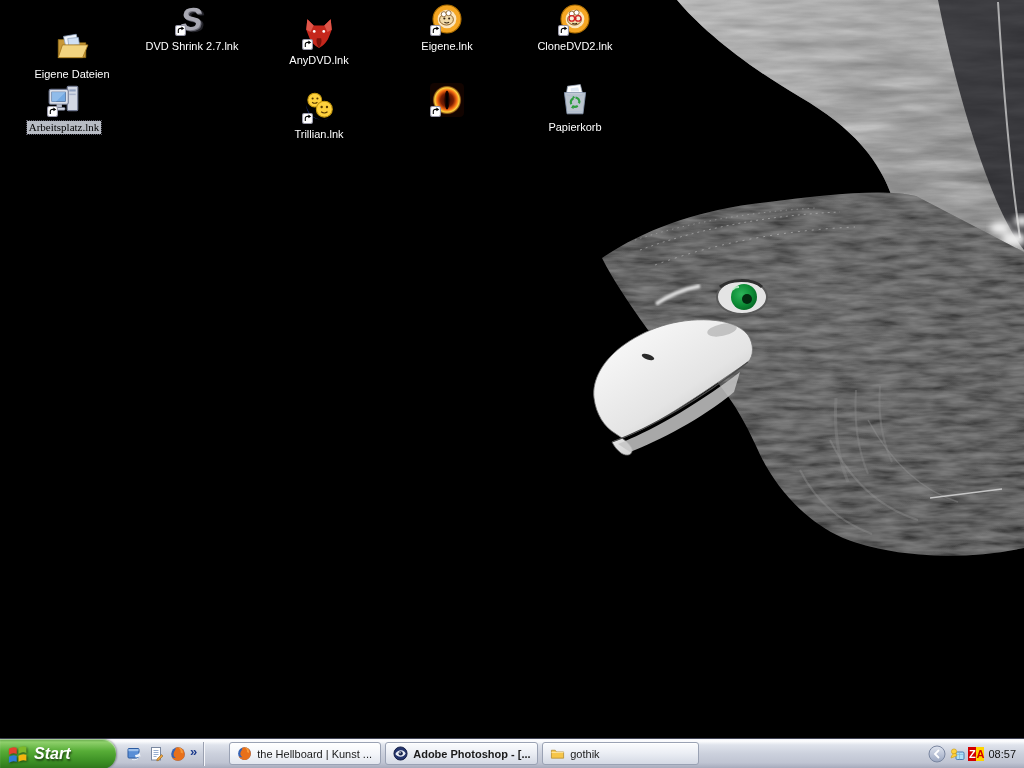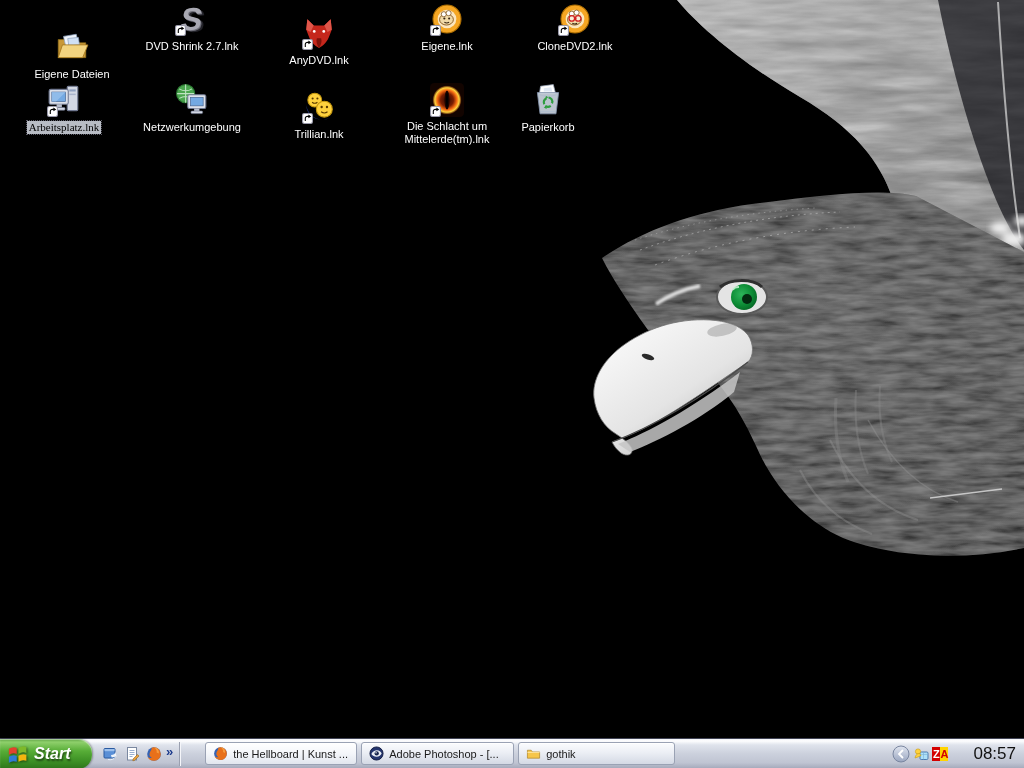--- a/index.html
+++ b/index.html
@@ -14,21 +14,21 @@
   .dicon-img svg{width:34px;height:34px;display:block;}
   .lnk-badge{position:absolute;left:0px;bottom:0px;width:11px;height:11px;}
   .lnk-badge svg{width:11px;height:11px;display:block;}
   .dlabel{display:inline-block;margin-top:3px;padding:0 2px;font-size:11px;line-height:13px;
     color:#fff;text-shadow:1px 1px 0 #000,0 0 3px #000;max-width:118px;}
   .dlabel.sel{background:#b8bcc4;color:#000;text-shadow:none;outline:1px dotted #5a5a66;}
   
   .taskbar{position:absolute;left:0;bottom:0;width:1024px;height:30px;display:flex;align-items:center;
     background:linear-gradient(180deg,#f2f4f8 0px,#fdfdfe 2px,#dfe3ec 6px,#ccd1dd 50%,#bfc4d2 82%,#a6abbc 100%);
     border-top:1px solid #404354;box-sizing:border-box;}
-  .start-btn{flex:0 0 auto;width:92px;height:30px;display:flex;align-items:center;gap:5px;padding-left:8px;box-sizing:border-box;
+  .start-btn{flex:0 0 auto;width:116px;height:30px;display:flex;align-items:center;gap:5px;padding-left:8px;box-sizing:border-box;
     background:linear-gradient(180deg,#4f9a33 0%,#8fd06c 10%,#57ad37 40%,#3c8f24 75%,#2d741a 100%);
     border-radius:0 14px 14px 0;box-shadow:inset 0 1px 1px rgba(255,255,255,.5),1px 0 2px rgba(0,0,0,.35);cursor:pointer;}
   .start-flag{width:21px;height:20px;filter:drop-shadow(1px 1px 1px rgba(0,0,0,.5));}
   .start-txt{color:#fff;font-size:16px;font-weight:bold;font-style:italic;text-shadow:1px 2px 2px rgba(0,0,0,.55);padding-right:6px;}
   .ql{display:flex;align-items:center;gap:2px;margin-left:8px;}
   .ql-btn{width:20px;height:22px;display:flex;align-items:center;justify-content:center;border-radius:2px;cursor:pointer;}
   .ql-btn svg{width:16px;height:16px;}
   .ql-chevron{font-size:13px;font-weight:bold;color:#1c3a8c;padding:0 3px 4px 2px;cursor:pointer;}
   .tb-divider{width:1px;height:24px;background:#9aa0b0;border-right:1px solid #f5f6fa;margin:0 3px;}
   .tasks{display:flex;align-items:center;gap:4px;padding-left:21px;}
@@ -39,21 +39,21 @@
   .task-label{font-size:11px;color:#1a1a1a;white-space:nowrap;overflow:hidden;}
   .tray{margin-left:auto;display:flex;align-items:center;gap:3px;padding-right:8px;}
   .tray-chevron{width:18px;height:18px;cursor:pointer;}
   .tray-chevron svg{width:18px;height:18px;display:block;}
   .tray-ico{width:16px;height:16px;cursor:pointer;}
   .tray-ico svg{width:16px;height:16px;display:block;}
   .za{display:flex;cursor:pointer;}
   .za span{display:block;width:8px;height:14px;font-size:11px;line-height:14px;font-weight:bold;text-align:center;}
   .za-z{background:#d40000;color:#fff;}
   .za-a{background:#ffd400;color:#d40000;}
-  .clock{font-size:17px;color:#111;margin-left:22px;text-align:right;}
+  .clock{font-size:11px;color:#111;margin-left:1px;text-align:right;}
 </style>
 </head>
 <body>
 
 <div class="screen">
 
   <svg class="wallpaper" width="1024" height="738" viewBox="0 0 1024 738" aria-hidden="true">
     <defs>
       <linearGradient id="wgrad" x1="0" y1="0" x2="1" y2="1">
         <stop offset="0" stop-color="#c2c2c2"></stop>
@@ -269,33 +269,20 @@
           <span class="lnk-badge">
             <svg viewBox="0 0 10 10">
               <rect x=".5" y=".5" width="9" height="9" rx="1.5" fill="#fff" stroke="#99a"></rect>
               <path d="M3 7.2V4.8C3 3.7 3.8 3.1 5 3.1h1.6" fill="none" stroke="#000"></path>
               <path d="M5.8 1.4L8.4 3.1 5.8 4.8z" fill="#000"></path>
             </svg>
           </span>
         </div>
         <div><span class="dlabel sel">Arbeitsplatz.lnk</span></div>
       </div>
-      <div class="dicon" style="left: 130px; top: 81px;">
-        <div class="dicon-img">
-          <svg viewBox="0 0 32 32">
-            <circle cx="10" cy="10" r="8.5" fill="#4aa54e" stroke="#2c7a33"></circle>
-            <path d="M2 10h16M10 1.5v17M4 5.5c4 2.5 8 2.5 12 0M4 14.5c4-2.5 8-2.5 12 0" stroke="#bfe3c2" fill="none"></path>
-            <rect x="12" y="11" width="17" height="13" rx="1.5" fill="#dde1ea" stroke="#707890"></rect>
-            <rect x="14.5" y="13.5" width="12" height="8" fill="#74a9e2" stroke="#46618c" stroke-width=".6"></rect>
-            <rect x="18" y="24" width="5" height="2.4" fill="#b9bfce"></rect>
-            <rect x="15" y="26.4" width="11" height="2.4" rx="1" fill="#d3d8e4" stroke="#707890" stroke-width=".6"></rect>
-          </svg>
-        </div>
-        <div><span class="dlabel">Netzwerkumgebung</span></div>
-      </div>
       <div class="dicon" style="left: 257px; top: 88px;">
         <div class="dicon-img">
           <svg viewBox="0 0 32 32">
             <path d="M4 14c0 10 10 17 23 12C16 31 6 25 4 14z" fill="#1c2f6e"></path>
             <circle cx="12" cy="9.5" r="6.5" fill="#ffd23e" stroke="#c89a10"></circle>
             <circle cx="10" cy="8" r="1" fill="#5a3a00"></circle>
             <circle cx="14.5" cy="8" r="1" fill="#5a3a00"></circle>
             <path d="M9.5 11.5q2.5 2 5 0" stroke="#5a3a00" fill="none"></path>
             <circle cx="21" cy="18" r="7.5" fill="#ffd23e" stroke="#c89a10"></circle>
             <circle cx="18.5" cy="16" r="1.1" fill="#5a3a00"></circle>
@@ -330,23 +317,22 @@
             <ellipse cx="16" cy="16" rx="1" ry="7.5" fill="#000"></ellipse>
           </svg>
           <span class="lnk-badge">
             <svg viewBox="0 0 10 10">
               <rect x=".5" y=".5" width="9" height="9" rx="1.5" fill="#fff" stroke="#99a"></rect>
               <path d="M3 7.2V4.8C3 3.7 3.8 3.1 5 3.1h1.6" fill="none" stroke="#000"></path>
               <path d="M5.8 1.4L8.4 3.1 5.8 4.8z" fill="#000"></path>
             </svg>
           </span>
         </div>
-        <div><span class="dlabel">Die Schlacht um Mittelerde(tm).lnk</span></div>
-      </div>
-      <div class="dicon" style="left: 486px; top: 81px;">
+      </div>
+      <div class="dicon" style="left: 513px; top: 81px;">
         <div class="dicon-img">
           <svg viewBox="0 0 32 32">
             <path d="M9 3l12-1.5 2 8H8z" fill="#fff" stroke="#98a4b8" stroke-width=".7"></path>
             <path d="M12 5l7-1 1 4h-8z" fill="#dfe8f4"></path>
             <path d="M6 9h20l-2.5 20h-15z" fill="#dce6f2" fill-opacity=".85" stroke="#8494ac" stroke-width=".8"></path>
             <path d="M8 11c5 2 11 2 16 0M9.5 27h13" stroke="#aebccf" fill="none" stroke-width=".8"></path>
             <g stroke="#2f9e3f" stroke-width="2" fill="none">
               <path d="M12.5 20a4.5 4.5 0 0 1 2-5.6"></path>
               <path d="M16.5 13.6a4.5 4.5 0 0 1 3.6 4.6"></path>
               <path d="M18.6 21.5a4.5 4.5 0 0 1-5.2 0"></path>
@@ -404,21 +390,21 @@
         <div class="task-btn active" style="width: 152px;">
           <span style="display: flex;">
             <svg viewBox="0 0 16 16">
               <circle cx="8" cy="8" r="6.8" fill="#3563b4"></circle>
               <path d="M8 1.2a6.8 6.8 0 0 1 6.8 6.8 6.8 6.8 0 0 1-6.4 6.8C5 15 2.4 13 1.6 10.4c1 1.4 2.6 2 4.2 1.6C3.6 10.6 3 8.4 4 6.2 4.6 4.8 6 3.4 5.6 1.8 6.4 1.4 7.2 1.2 8 1.2z" fill="#e8701a"></path>
               <path d="M8 1.2c2 1.4 3.2 3.4 2.6 5.2l2.2 1C13.4 5 12 2.4 9.6 1.4z" fill="#f9a545" opacity=".8"></path>
             </svg>
           </span>
           <span class="task-label">the Hellboard | Kunst ...</span>
         </div>
-        <div class="task-btn" style="width: 153px;">
+        <div class="task-btn" style="width: 153px; font-weight: bold;">
           <span style="display: flex;">
             <svg viewBox="0 0 16 16">
               <circle cx="8" cy="8" r="7" fill="#24356e" stroke="#121c42"></circle>
               <path d="M2.5 8.5C4 5.8 6 4.5 8.5 4.5s4.2 1.4 5 3.6c-1.6 2.4-3.4 3.6-5.6 3.4C5.7 11.3 4 10.3 2.5 8.5z" fill="#e9edf5"></path>
               <circle cx="8.2" cy="7.9" r="2.3" fill="#17254e"></circle>
               <circle cx="7.5" cy="7.2" r=".7" fill="#fff"></circle>
             </svg>
           </span>
           <span class="task-label">Adobe Photoshop - [...</span>
         </div>

